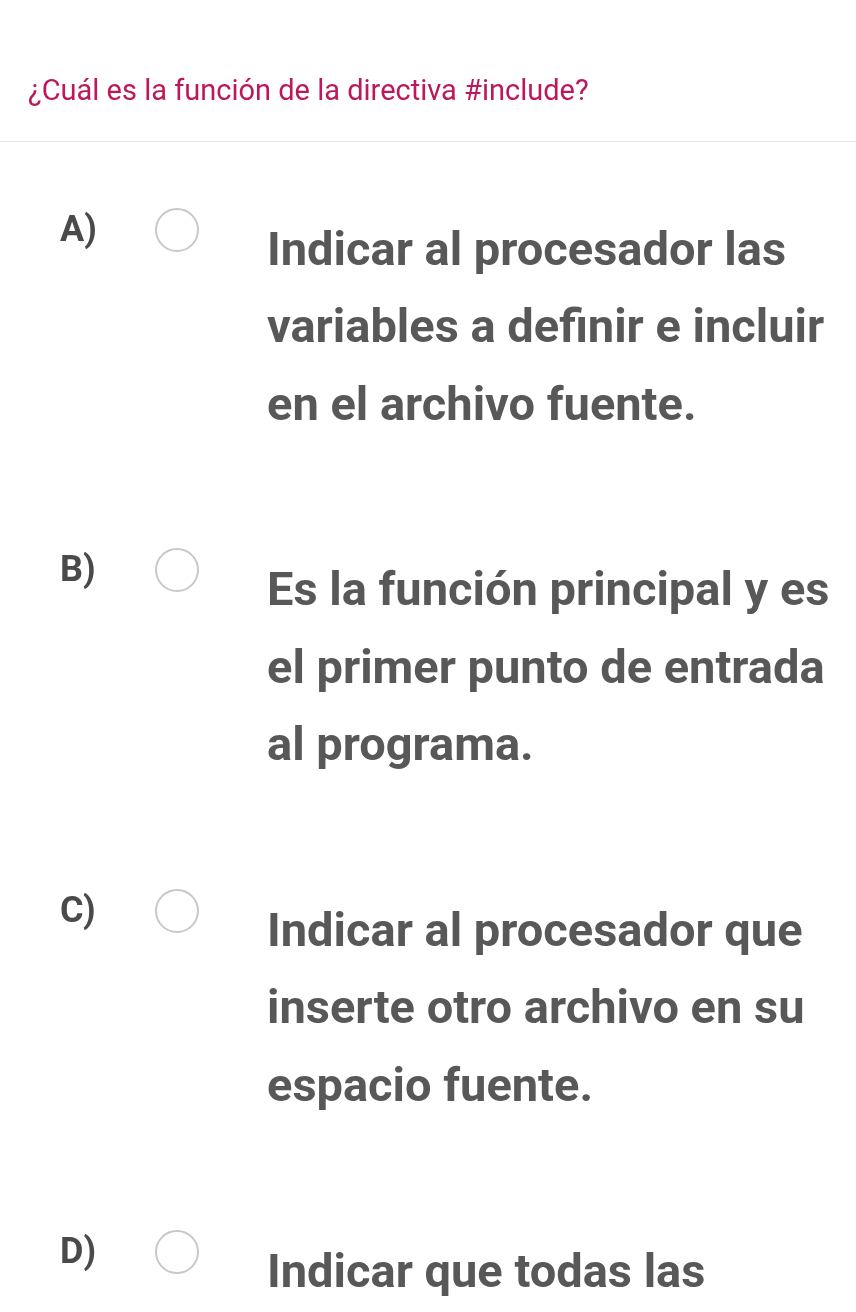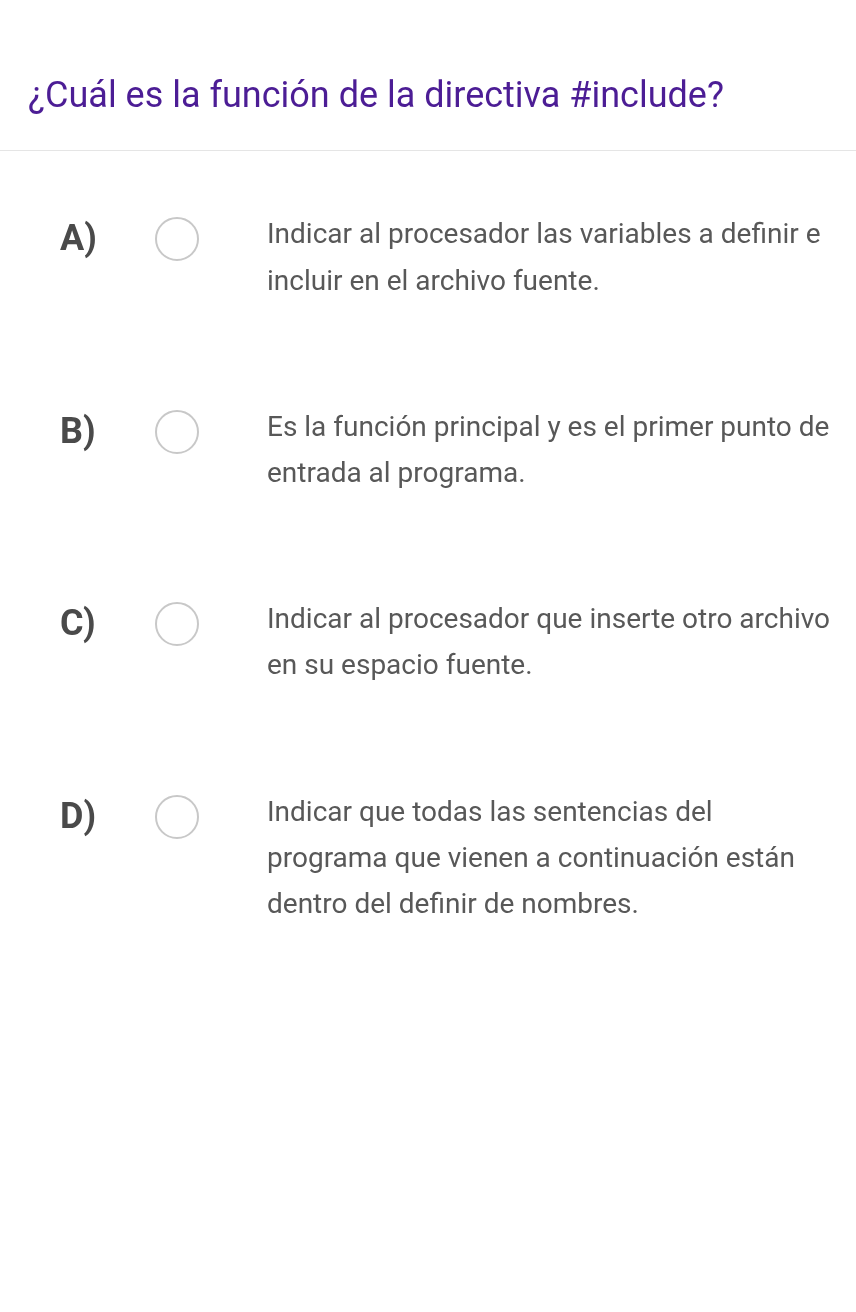--- a/index.html
+++ b/index.html
@@ -15,22 +15,22 @@
       height: 1312px;
       overflow: hidden;
     }
     
     .question-container {
       padding: 70px 28px 30px 28px;
       border-bottom: 1px solid #e5e5e5;
     }
     
     .question-text {
-      font-size: 36px;
-      color: #4c1d95;
+      font-size: 29px;
+      color: #be185d;
       font-weight: 400;
       line-height: 1.4;
     }
     
     .options-container {
       padding: 60px 25px 30px 60px;
     }
     
     .option-row {
       display: flex;
@@ -57,25 +57,26 @@
       border: 2px solid #c8c8c8;
       border-radius: 50%;
       flex-shrink: 0;
       margin-top: 6px;
       margin-right: 68px;
       cursor: pointer;
       background: #ffffff;
     }
     
     .option-text {
-      font-size: 28px;
+      font-size: 47px;
       color: #585858;
-      font-weight: 400;
+      font-weight: 700;
       line-height: 1.65;
       flex: 1;
+      margin-top: 8px;
     }
   </style>
 </head>
 <body>
 
 <div class="question-container">
   <div class="question-text">¿Cuál es la función de la directiva #include?</div>
 </div>
 
 <div class="options-container">

